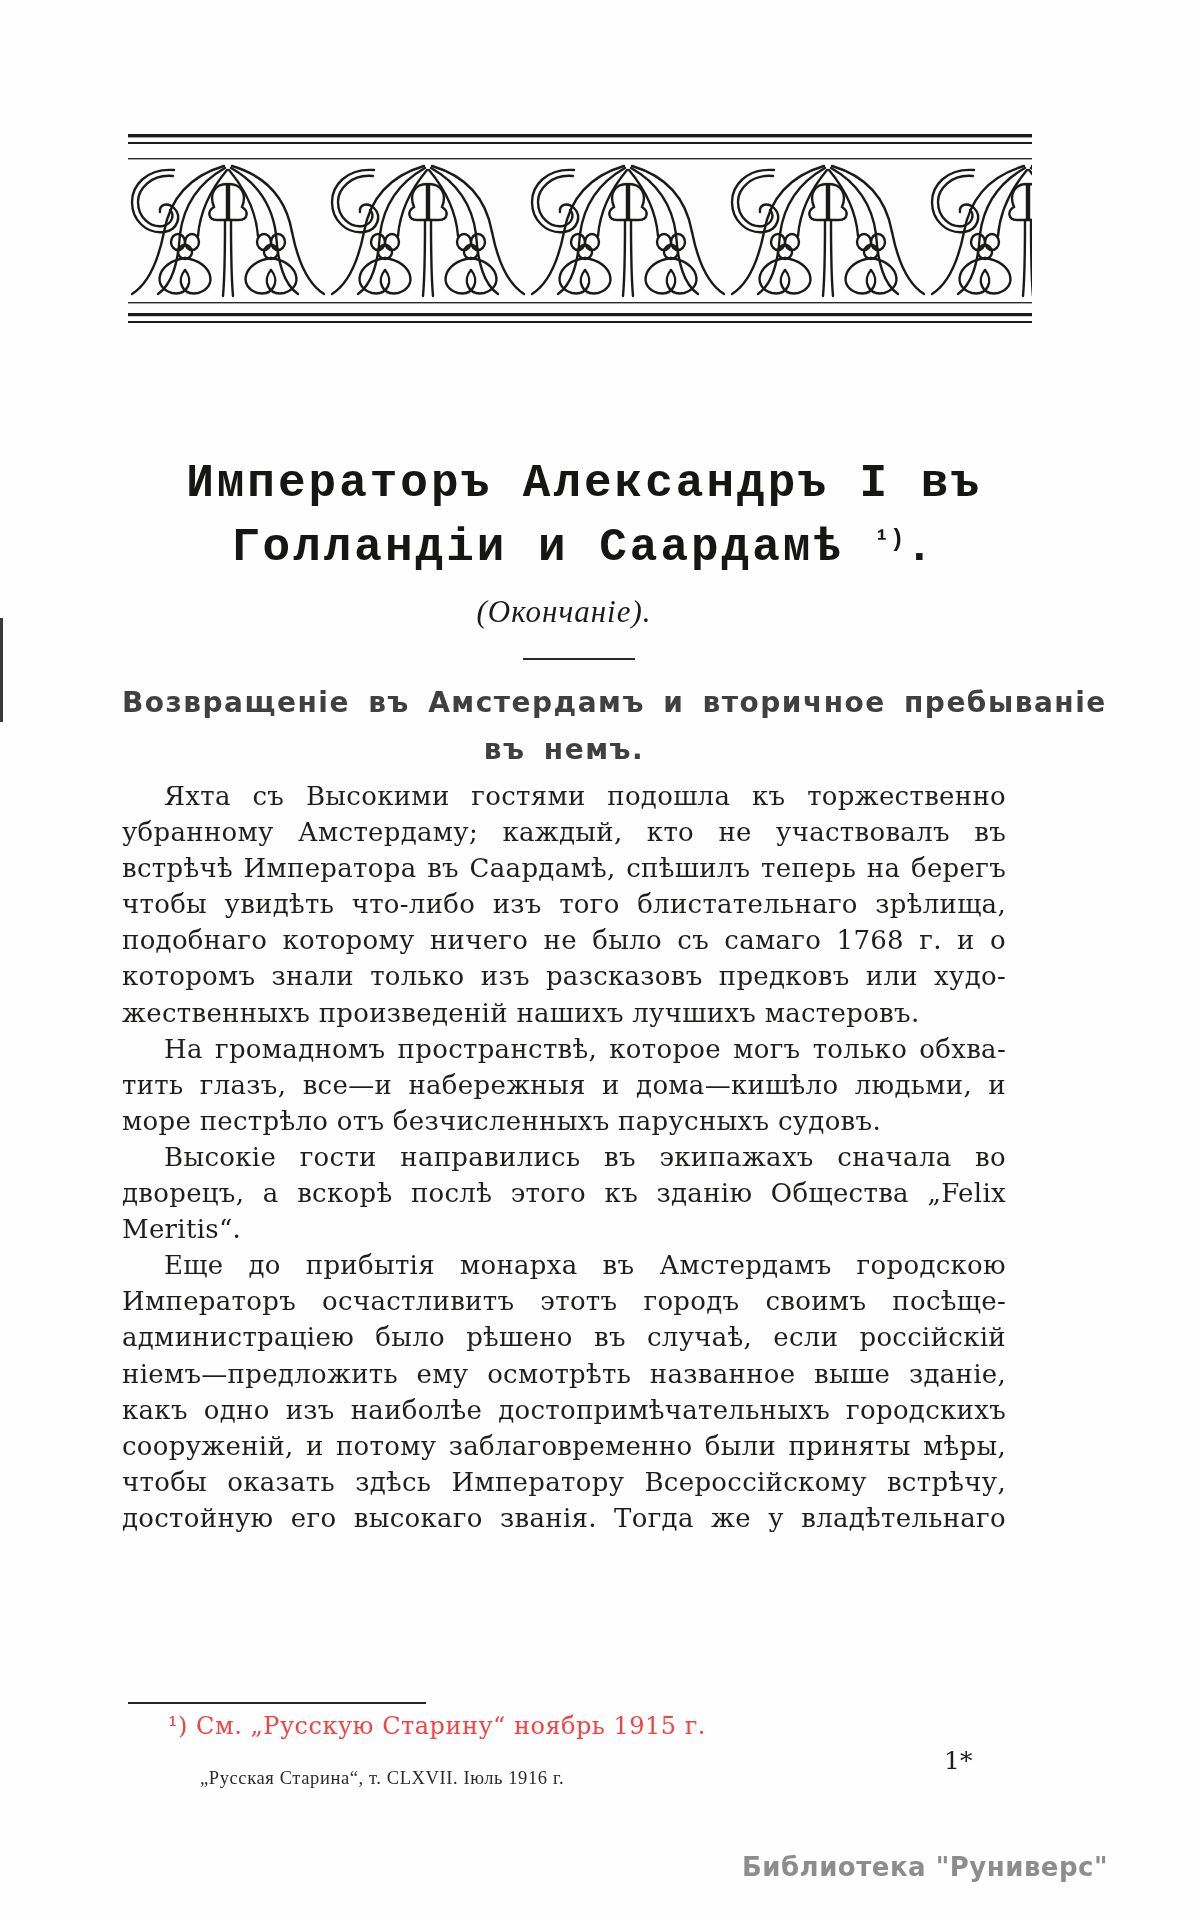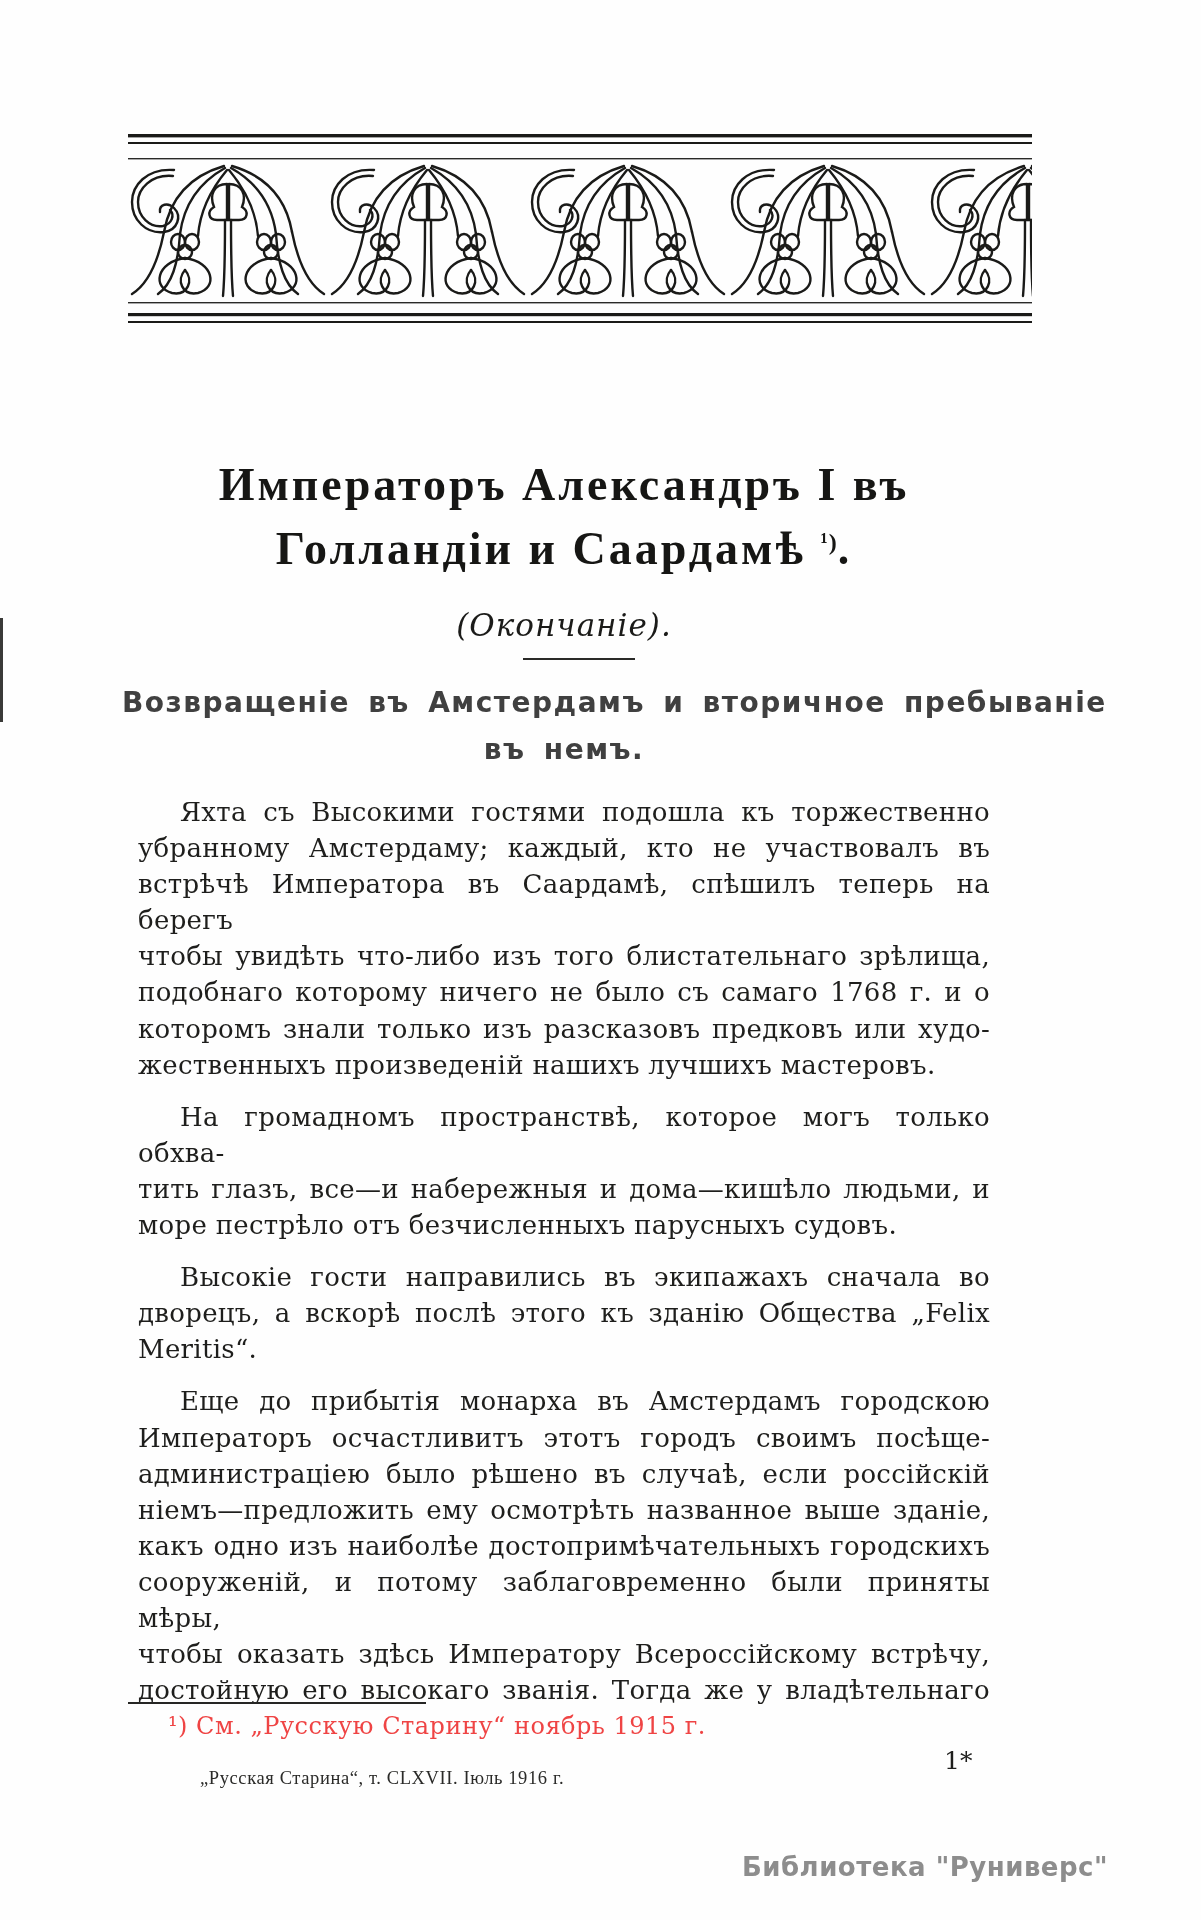--- a/index.html
+++ b/index.html
@@ -8,38 +8,38 @@
     background:#fefefe;
     font-family:"DejaVu Serif", serif;
     color:#1d1d1b;
   }
   .abs{position:absolute;}
   
   .ornament{left:128px;top:132px;width:904px;height:200px;}
   
   .col{left:122px;width:884px;text-align:center;}
   .title-line{
-    font-family:Liberation Serif, serif;
+    font-family:Liberation Mono, monospace;
     font-weight:bold;font-size:46px;letter-spacing:3px;
-    color:#161614;white-space:nowrap;
+    color:#161614;white-space:nowrap;margin-left:20px;
   }
   .title-line sup{font-size:24px;vertical-align:14px;letter-spacing:1px;}
   .subtitle{
     font-family:"DejaVu Serif", serif;font-style:italic;
     font-size:31px;letter-spacing:1px;color:#1b1b19;
   }
   .divider{height:2px;background:#2a2a28;}
   .heading-line{
     font-family:"DejaVu Sans", sans-serif;font-weight:bold;
     font-size:28px;letter-spacing:1.5px;word-spacing:7px;
     color:#404040;white-space:nowrap;
   }
   
   .body-block{left:122px;top:778px;width:884px;}
-  .para{margin:16px;padding:0;}
+  .para{margin:0;padding:0;}
   .line{
     font-size:26px;line-height:36.1px;letter-spacing:0.3px;
     text-align:justify;text-align-last:justify;
     white-space:normal;color:#1e1e1c;
   }
   .line.first{text-indent:42px;}
   .line.end{text-align-last:left;}
   
   .fn-rule{left:128px;top:1702px;width:298px;height:2px;background:#262624;}
   .footnote{left:168px;top:1712px;font-size:24px;letter-spacing:0.5px;color:#ef4444;white-space:nowrap;}
@@ -110,21 +110,21 @@
   <rect x="0" y="181" width="904" height="3.2" fill="#1a1a18"></rect>
   <rect x="0" y="189" width="904" height="2" fill="#1a1a18"></rect>
 </svg>
 
 <div class="abs col title-line" style="top:458px;">
   <span>Императоръ Александръ I въ</span>
 </div>
 <div class="abs col title-line" style="top:522px;">
   <span>Голландіи и Саардамѣ </span><sup>¹)</sup><span>.</span>
 </div>
-<div class="abs col subtitle" style="top:607px;">(Окончаніе).</div>
+<div class="abs col subtitle" style="top:594px;font-family:Liberation Serif, serif;">(Окончаніе).</div>
 
 <div class="abs divider" style="left:523px;top:658px;width:112px;"></div>
 
 <div class="abs col heading-line" style="top:686px;">Возвращеніе въ Амстердамъ и вторичное пребываніе</div>
 <div class="abs col heading-line" style="top:733px;">въ немъ.</div>
 
 <div class="abs body-block" id="body-block">
     <div class="para">
       <div class="line first">Яхта съ Высокими гостями подошла къ торжественно</div>
       <div class="line">убранному Амстердаму; каждый, кто не участвовалъ въ</div>

